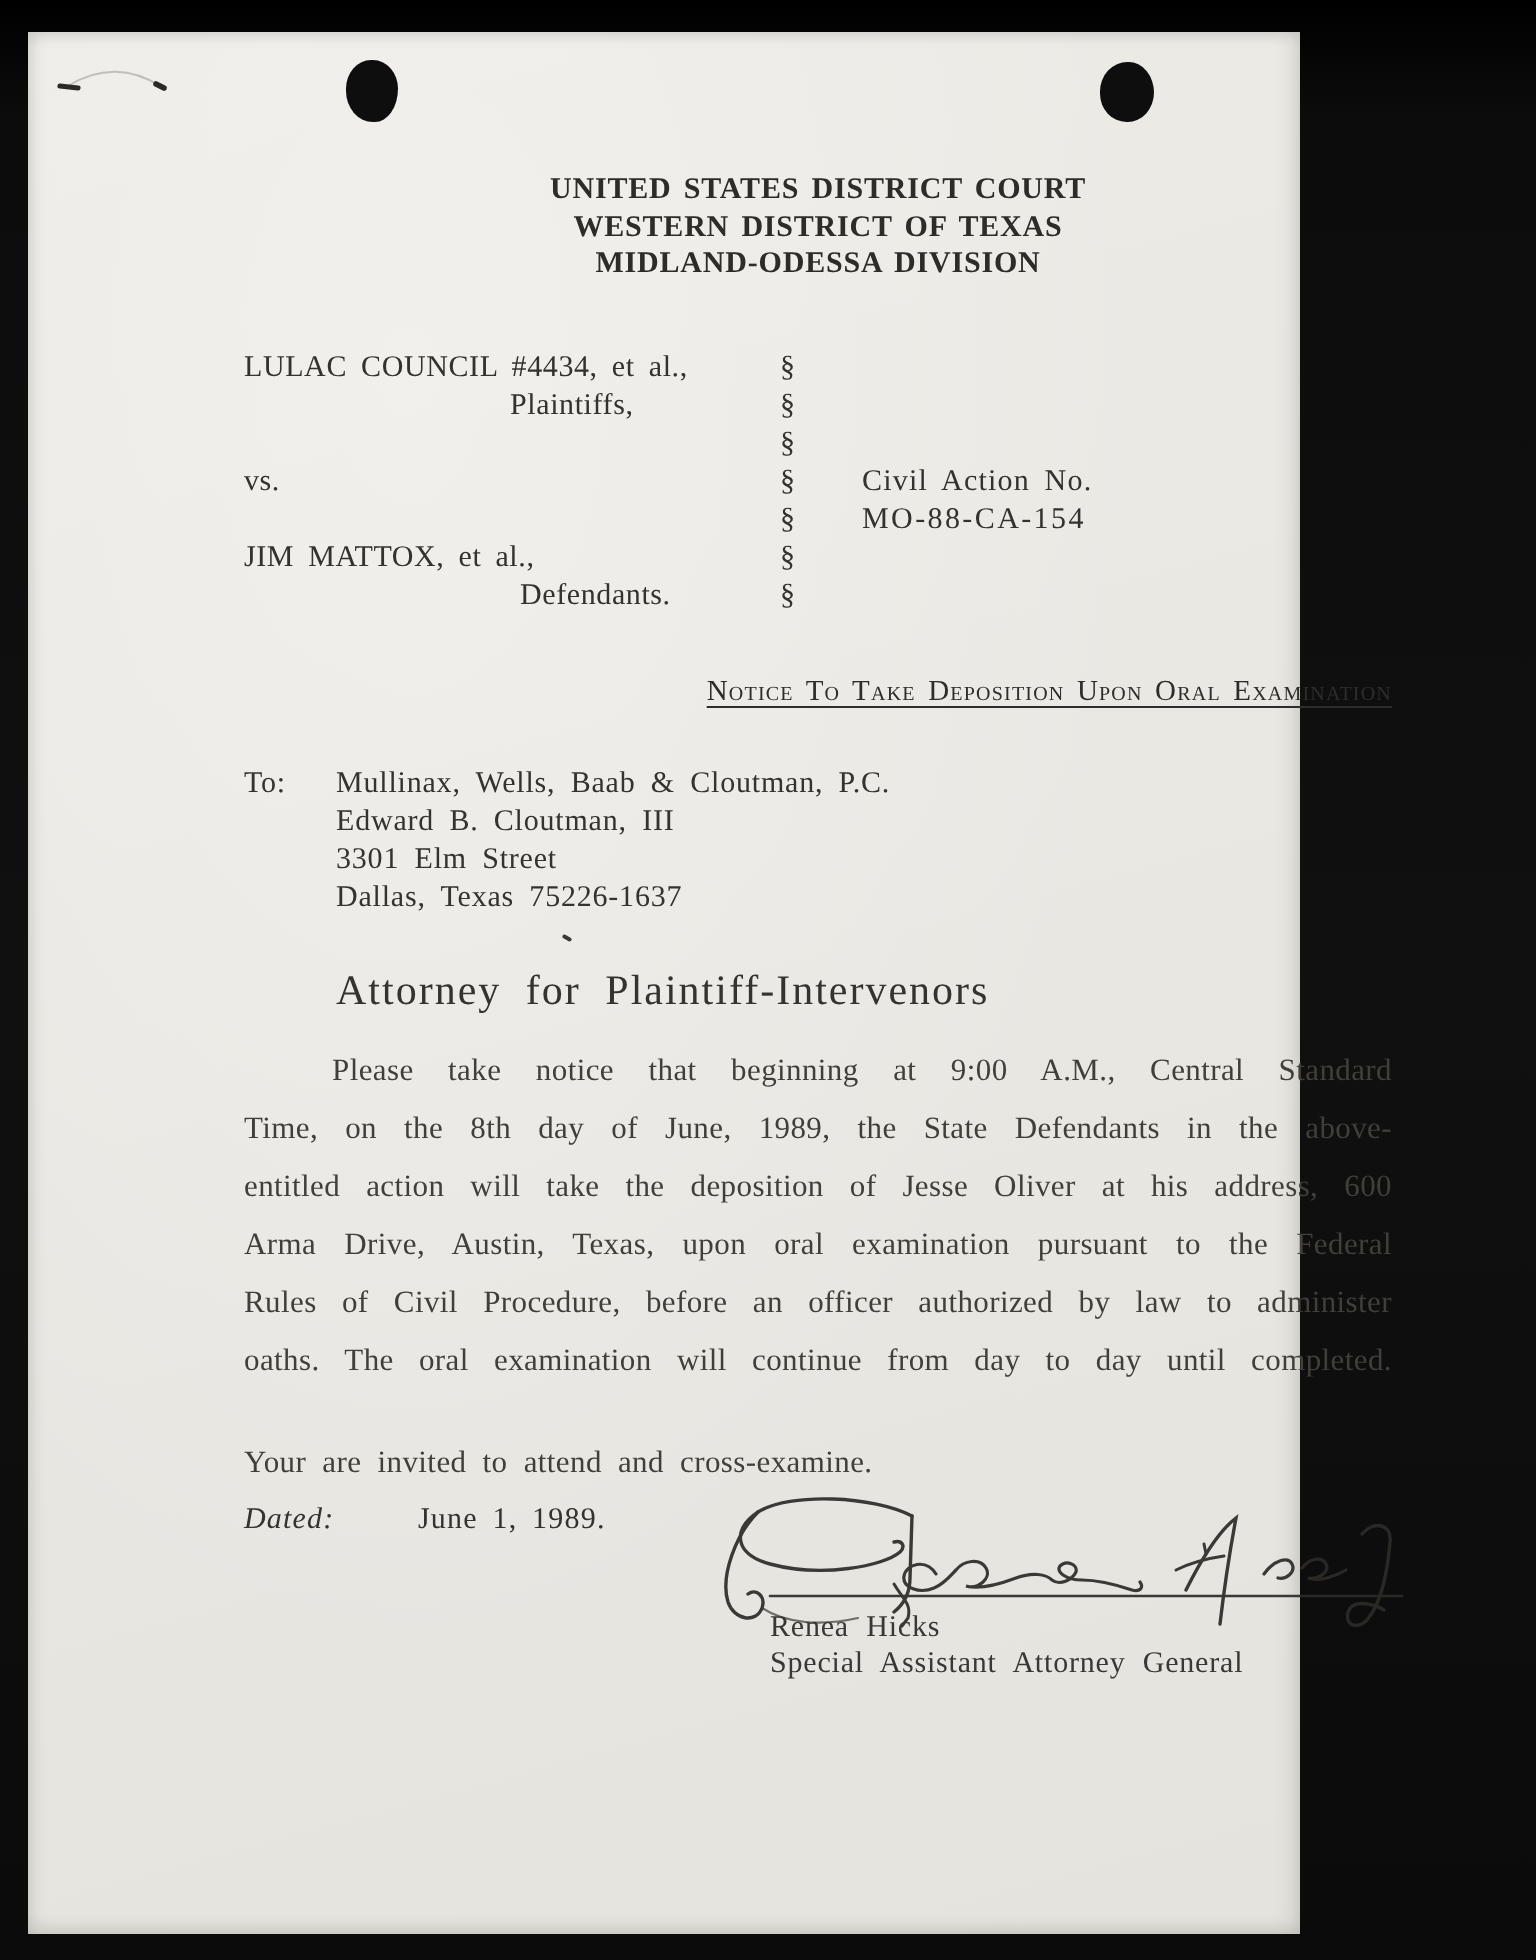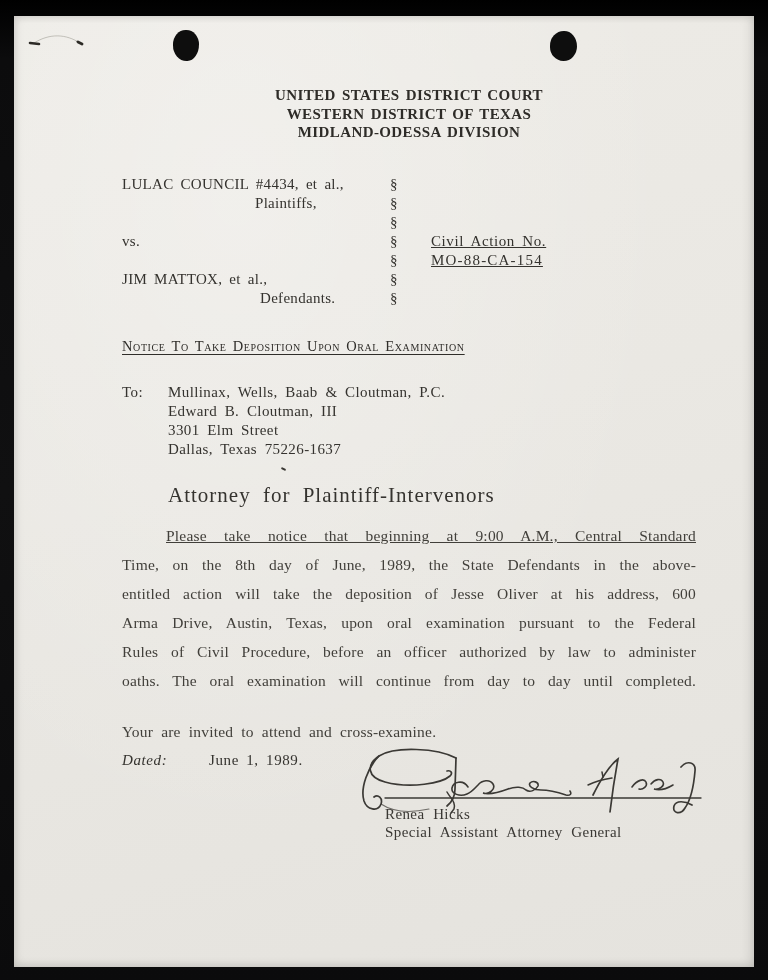--- a/index.html
+++ b/index.html
@@ -9,21 +9,21 @@
   }
   .stage {
     position: relative;
     width: 768px; height: 980px;
     background: linear-gradient(180deg, #000 0%, #0c0c0d 6%, #101011 50%, #0b0b0c 100%);
     overflow: hidden;
   }
   .page {
     position: absolute;
     left: 14px; top: 16px;
-    width: 740px; height: 951px;
+    width: 636px; height: 951px;
     background:
       radial-gradient(ellipse at 30% 18%, rgba(255,255,255,0.28), rgba(255,255,255,0) 60%),
       linear-gradient(165deg, #edebe6 0%, #eae8e3 45%, #e5e3de 100%);
     box-shadow:
       inset -5px 0 10px rgba(0,0,0,0.07),
       inset 4px 0 8px rgba(0,0,0,0.05),
       inset 0 -4px 8px rgba(0,0,0,0.06),
       inset 0 3px 6px rgba(0,0,0,0.04);
     color: #383632;
   }
@@ -51,27 +51,27 @@
     left: 108px; top: 159px; width: 574px;
     font-size: 15px; line-height: 19px;
     letter-spacing: 0.3px; word-spacing: 3px;
     color: #34322e;
   }
   .cap-row { display: flex; height: 19px; }
   .cap-left { width: 268px; flex: 0 0 268px; }
   .cap-left.indent-p { padding-left: 133px; box-sizing: border-box; }
   .cap-left.indent-d { padding-left: 138px; box-sizing: border-box; }
   .cap-sec { width: 41px; flex: 0 0 41px; }
-  .cap-right { flex: 1; letter-spacing: 0.6px; text-decoration: underline; }
+  .cap-right { flex: 1; letter-spacing: 0.6px; }
   .case-number { letter-spacing: 1.2px; }
 
   .doc-title {
     position: absolute;
     left: 108px; top: 322px; width: 574px;
-    text-align: left;
+    text-align: right;
     font-size: 14.5px;
     font-variant: small-caps;
     letter-spacing: 0.6px; word-spacing: 2px;
     color: #2f2d29;
     text-decoration: underline;
     text-underline-offset: 3px;
   }
   .recipient {
     position: absolute;
     left: 108px; top: 367px; width: 574px;
@@ -97,21 +97,21 @@
     border-radius: 1px;
   }
   .body-par {
     position: absolute;
     left: 108px; top: 505px; width: 574px;
     font-size: 15.5px; line-height: 29px;
     letter-spacing: 0.2px; word-spacing: 4px;
     color: #413f3a;
   }
   .body-line { text-align: justify; text-align-last: justify; }
-  .body-line.first { padding-left: 44px; text-decoration: underline; }
+  .body-line.first { padding-left: 44px; }
   .body-line.last { text-align: left; text-align-last: left; margin-top: 22px; }
 
   .dated-row {
     position: absolute;
     left: 108px; top: 736px;
     font-size: 15px;
     letter-spacing: 0.6px; word-spacing: 3px;
     color: #35332f;
     display: flex;
   }

